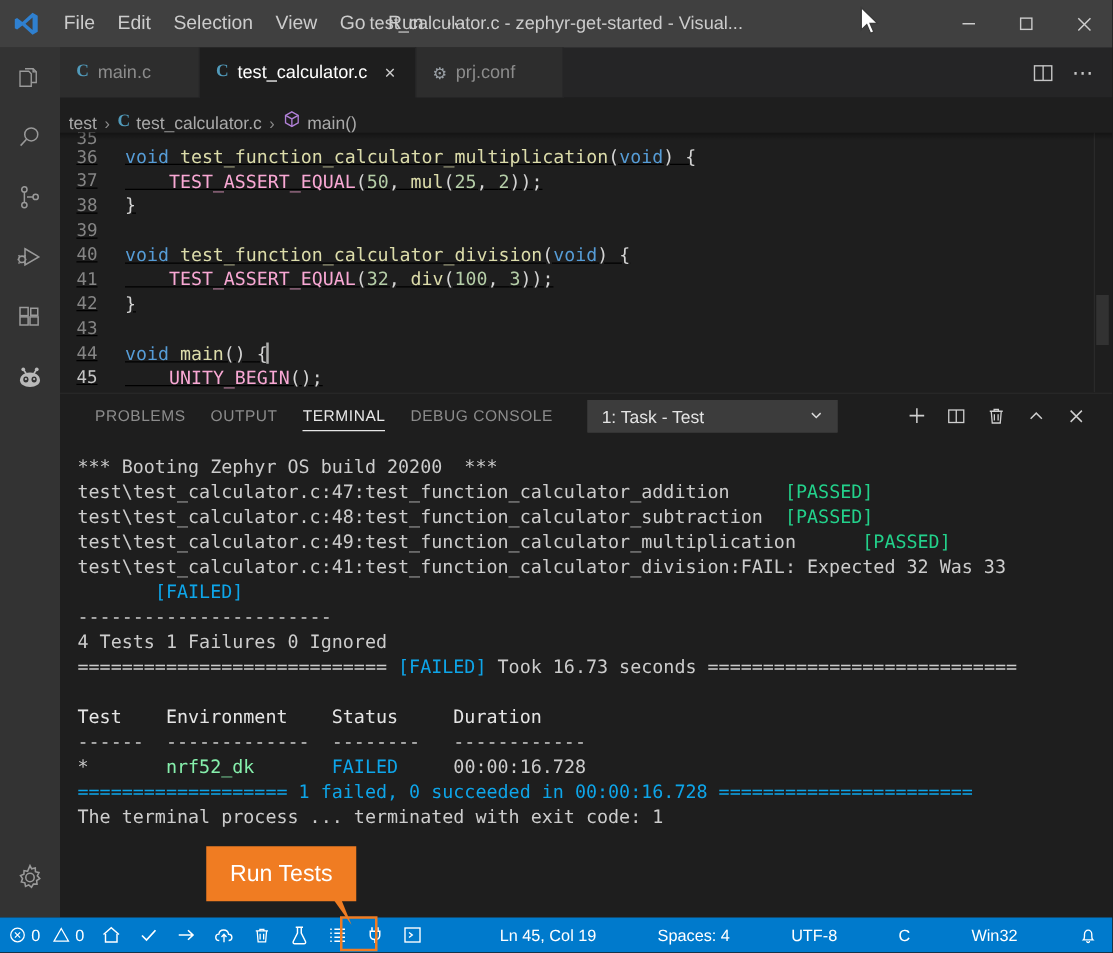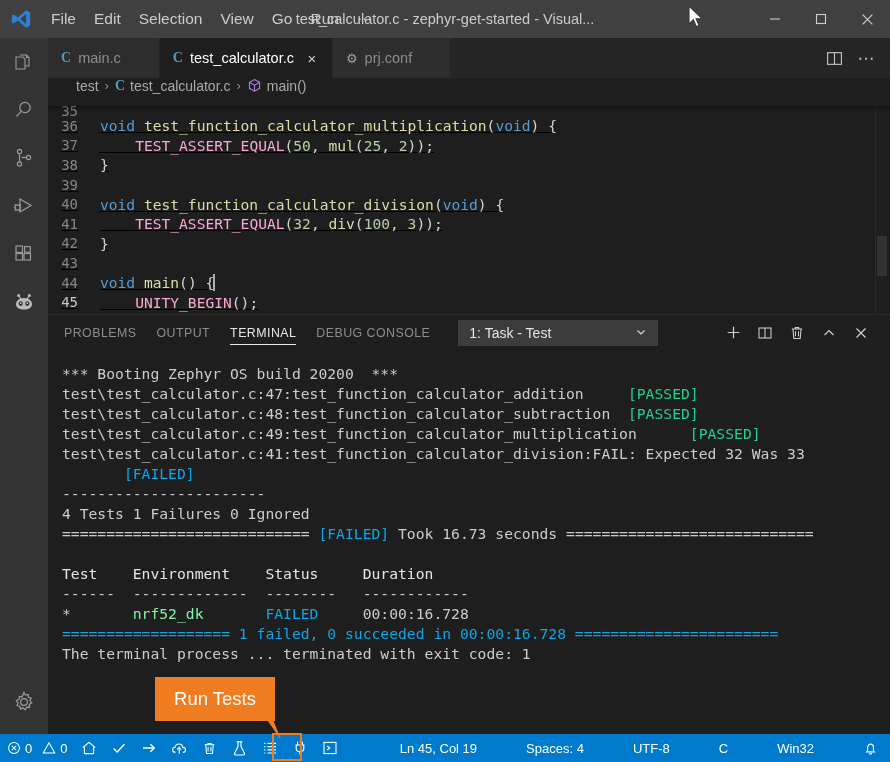--- a/index.html
+++ b/index.html
@@ -67,22 +67,22 @@
   .tab-close { font-size: 15px; color: #cccccc; margin-left: 4px; width: 14px; text-align: center; }
   .tab:not(.active) .tab-close { visibility: hidden; }
   .c-badge { color: #519aba; font-weight: bold; font-size: 14px; font-family: "Liberation Serif", serif; }
   .gear-badge { color: #9aa0a6; font-size: 13px; }
   .tabs-actions { margin-left: auto; display: flex; align-items: center; gap: 4px; padding-right: 10px; }
   .tab-action { width: 28px; height: 30px; display: flex; align-items: center; justify-content: center; color: #c5c5c5; }
 
   
   .breadcrumb {
     height: 28px; min-height: 28px; background: #1e1e1e;
-    display: flex; align-items: flex-start; gap: 5px;
-    padding-left: 28px; font-size: 14px; color: #a9a9a9;
+    display: flex; align-items: flex-end; gap: 5px;
+    padding-left: 7px; font-size: 14px; color: #a9a9a9;
   }
   .bc-sep { color: #8a8a8a; font-size: 13px; margin: 0 1px; }
   .bc-cube { color: #b180d7; font-size: 14px; }
 
   
   .editor { flex: 1; position: relative; overflow: hidden; background: #1e1e1e;
             font-family: "DejaVu Sans Mono", monospace; font-size: 14.6px; min-height: 0; }
   .code-area { position: absolute; inset: 0; padding-top: 0px; }
   .code-line { height: 19.6px; display: flex; align-items: center; white-space: pre; text-decoration: underline; }
   .ln {
@@ -102,21 +102,21 @@
   }
   .editor-scroll-shadow { position: absolute; top: 0; left: 0; right: 0; height: 6px;
     background: linear-gradient(to bottom, rgba(0,0,0,0.36), rgba(0,0,0,0)); z-index: 5; }
   .minimap-track { position: absolute; top:0; bottom:0; right: 14px; width: 1px; background:#2a2a2a; }
   .v-scroll { position: absolute; top: 130px; right: 3px; width: 10px; height: 40px;
               background: rgba(121,121,121,0.22); border-radius: 0; }
 
   
   .panel { height: 420px; min-height: 420px; background: #1e1e1e; display: flex; flex-direction: column;
            border-top: 1px solid #2b2b2b; }
-  .panel-head { height: 35px; min-height: 35px; display: flex; align-items: center; padding-left: 6px; }
+  .panel-head { height: 35px; min-height: 35px; display: flex; align-items: center; padding-left: 18px; }
   .ptab {
     font-size: 12.4px; letter-spacing: .45px; color: #8c8c8c; text-transform: uppercase;
     padding: 0 10px; height: 35px; display: flex; align-items: center; position: relative;
   }
   .ptab.active { color: #e7e7e7; }
   .ptab.active::after {
     content: ""; position: absolute; left: 10px; right: 10px; bottom: 5px; height: 1px; background: #e7e7e7;
   }
   .term-select {
     margin-left: 18px; height: 26px; min-width: 200px; background: #3c3c3c; color: #e4e4e4;
@@ -135,21 +135,21 @@
   }
   .t-line { white-space: pre; height: 20px; }
   .t-green { color: #23d18b; }
   .t-red { color: #0ea5e9; }
   .t-cyan { color: #86efac; }
   .t-white { color: #e5e5e5; }
   .t-gray { color: #cccccc; }
 
   
   .callout {
-    position: absolute; left: 155px; top: 677px; width: 120px; height: 44px;
+    position: absolute; left: 165px; top: 677px; width: 120px; height: 44px;
     background: #f07c22; color: #ffffff; display: flex; align-items: center; justify-content: center;
     font-size: 18.5px; font-family: "Liberation Sans", sans-serif; z-index: 40;
   }
   .callout-tail {
     position: absolute; left: 268px; top: 714px; width: 0; height: 0; z-index: 39;
     border-left: 8px solid transparent;
     border-right: 0px solid transparent;
     border-top: 26px solid #f07c22;
     transform: skewX(22deg);
   }

